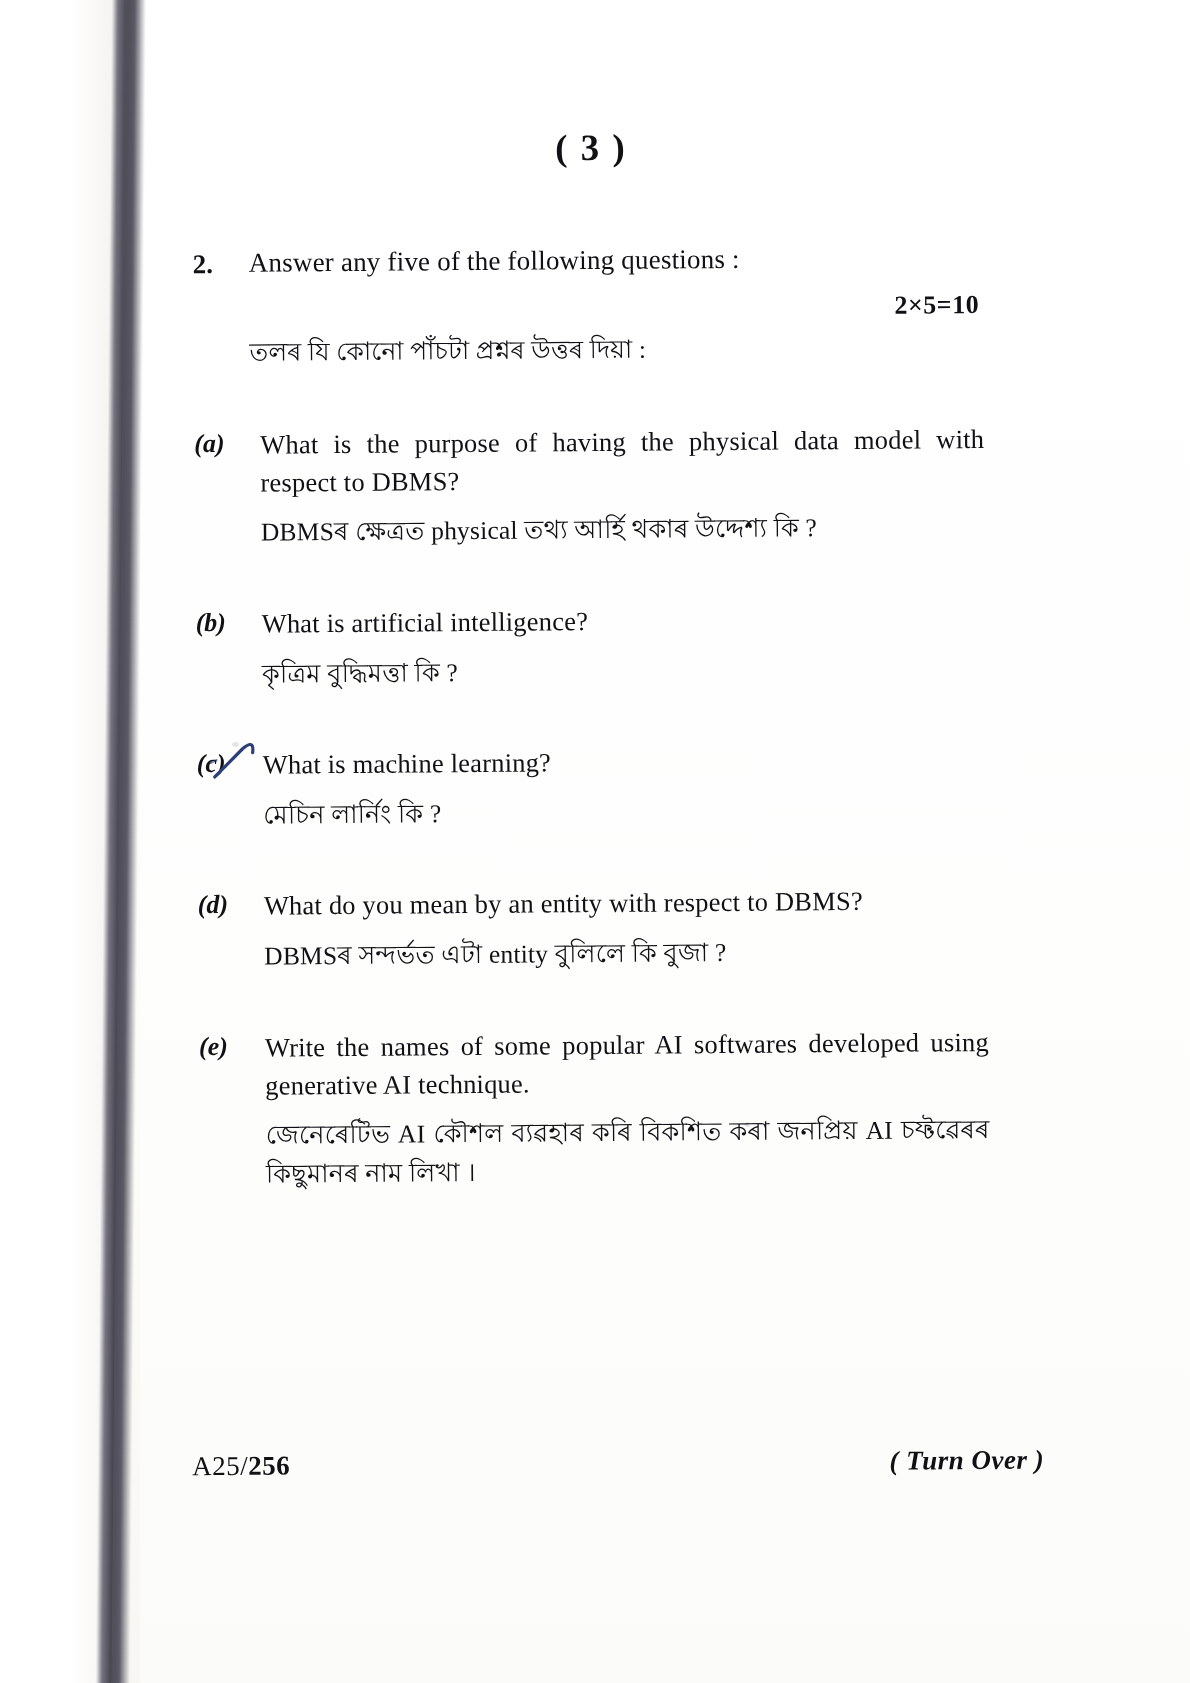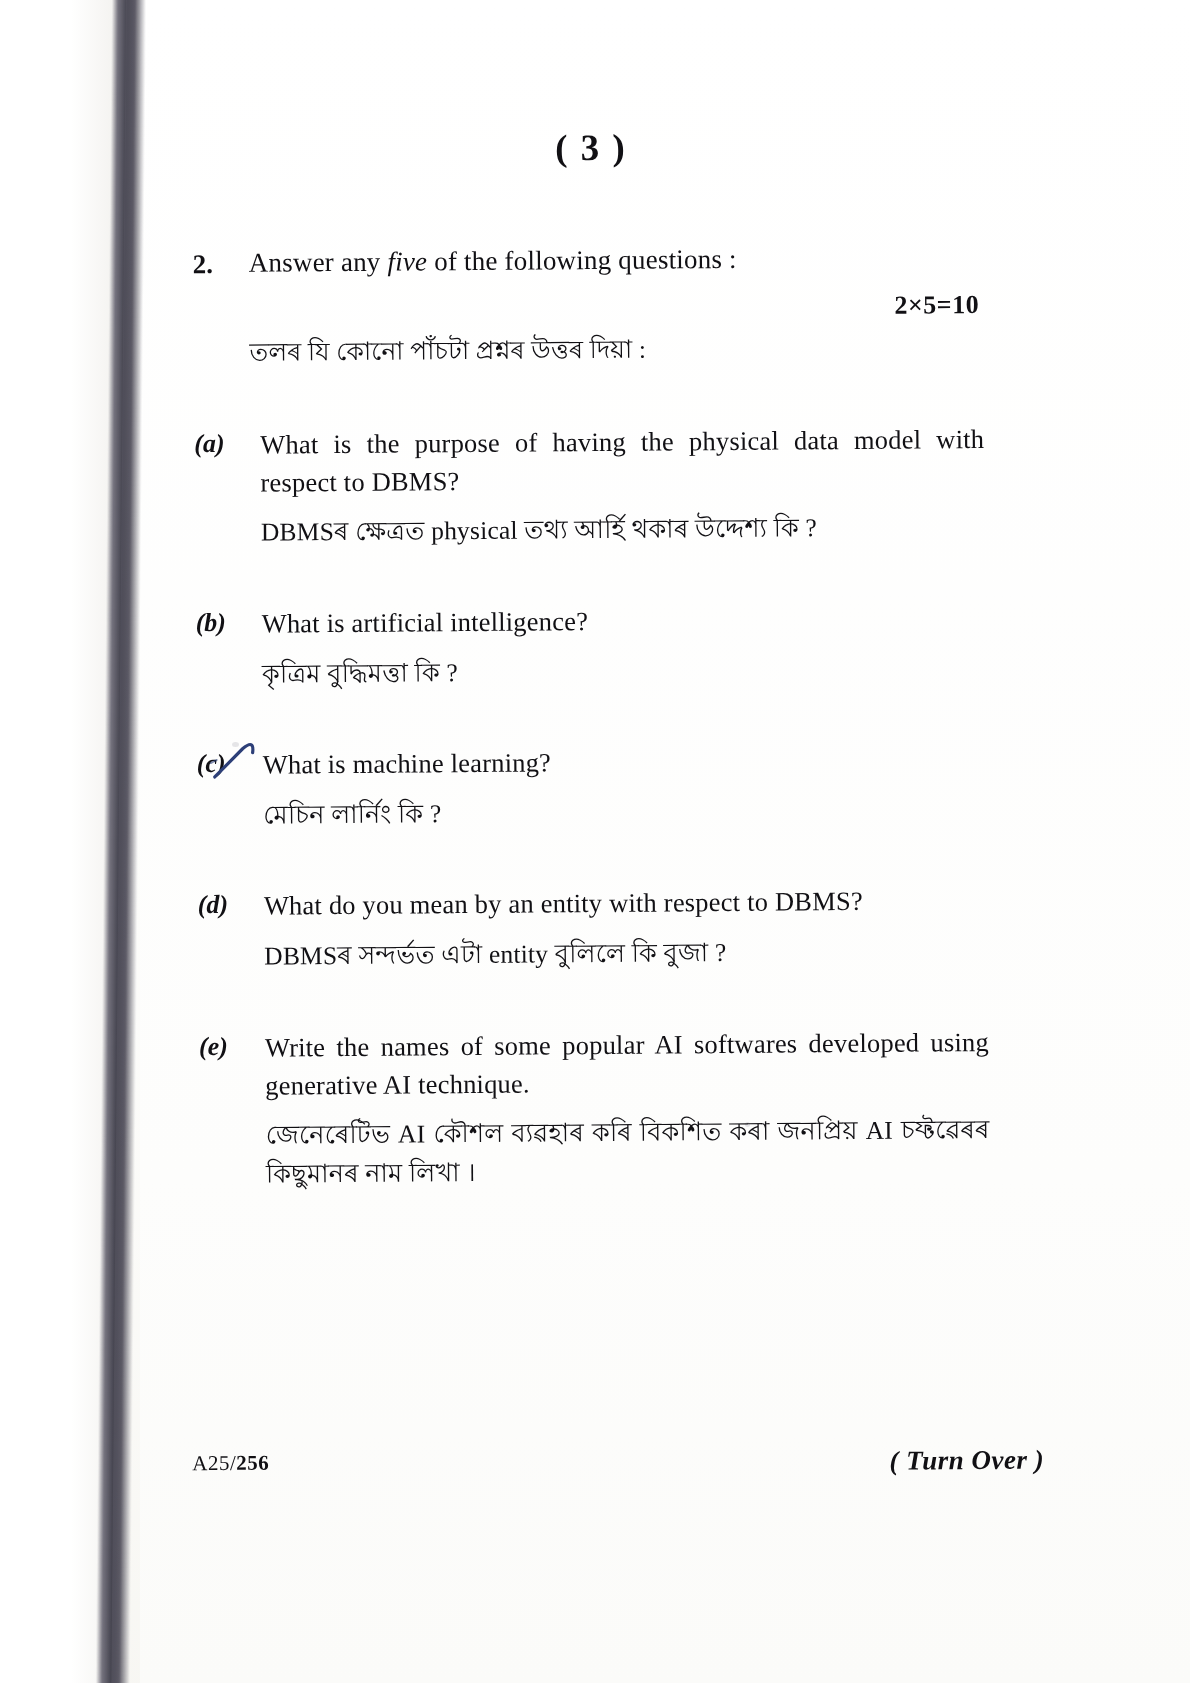--- a/index.html
+++ b/index.html
@@ -61,21 +61,21 @@
   .q-block{position:absolute;left:196px;top:244px;width:790px;}
   .q-head{display:flex;align-items:flex-start;}
   .q-num{
     font-size:27px;font-weight:bold;width:56px;flex:none;
     padding-top:2px;
   }
   .q-stem{
     font-size:27px;line-height:1.22;
     letter-spacing:.2px;
   }
-  .q-stem .ital{font-style:italic;}
+  .q-stem .ital{}
   .marks{
     text-align:right;font-size:26px;font-weight:bold;
     margin-top:16px;padding-right:4px;letter-spacing:.5px;
   }
   .as{
     font-family:"Liberation Serif", serif;
     font-size:25px;line-height:1.5;
     letter-spacing:.2px;
   }
   .stem-as{margin-top:8px;margin-left:56px;}
@@ -92,21 +92,21 @@
     font-size:26.5px;line-height:1.45;
     text-align:justify;text-justify:inter-word;
     letter-spacing:.2px;
   }
   .en.nojust{text-align:left;}
   .as-line{margin-top:12px;font-size:25.5px;line-height:1.52;}
   .as-just{text-align:justify;text-justify:inter-word;}
   
   .footer-left{
     position:absolute;left:186px;top:1448px;
-    font-size:21px;letter-spacing:.5px;
+    font-size:27px;letter-spacing:.5px;
   }
   .footer-left b{font-weight:bold;}
   .footer-right{
     position:absolute;right:152px;top:1448px;
     font-size:27px;font-style:italic;font-weight:600;
     letter-spacing:.5px;
   }
   
   #hand-mark{
     position:absolute;left:208px;top:716px;width:90px;height:70px;

